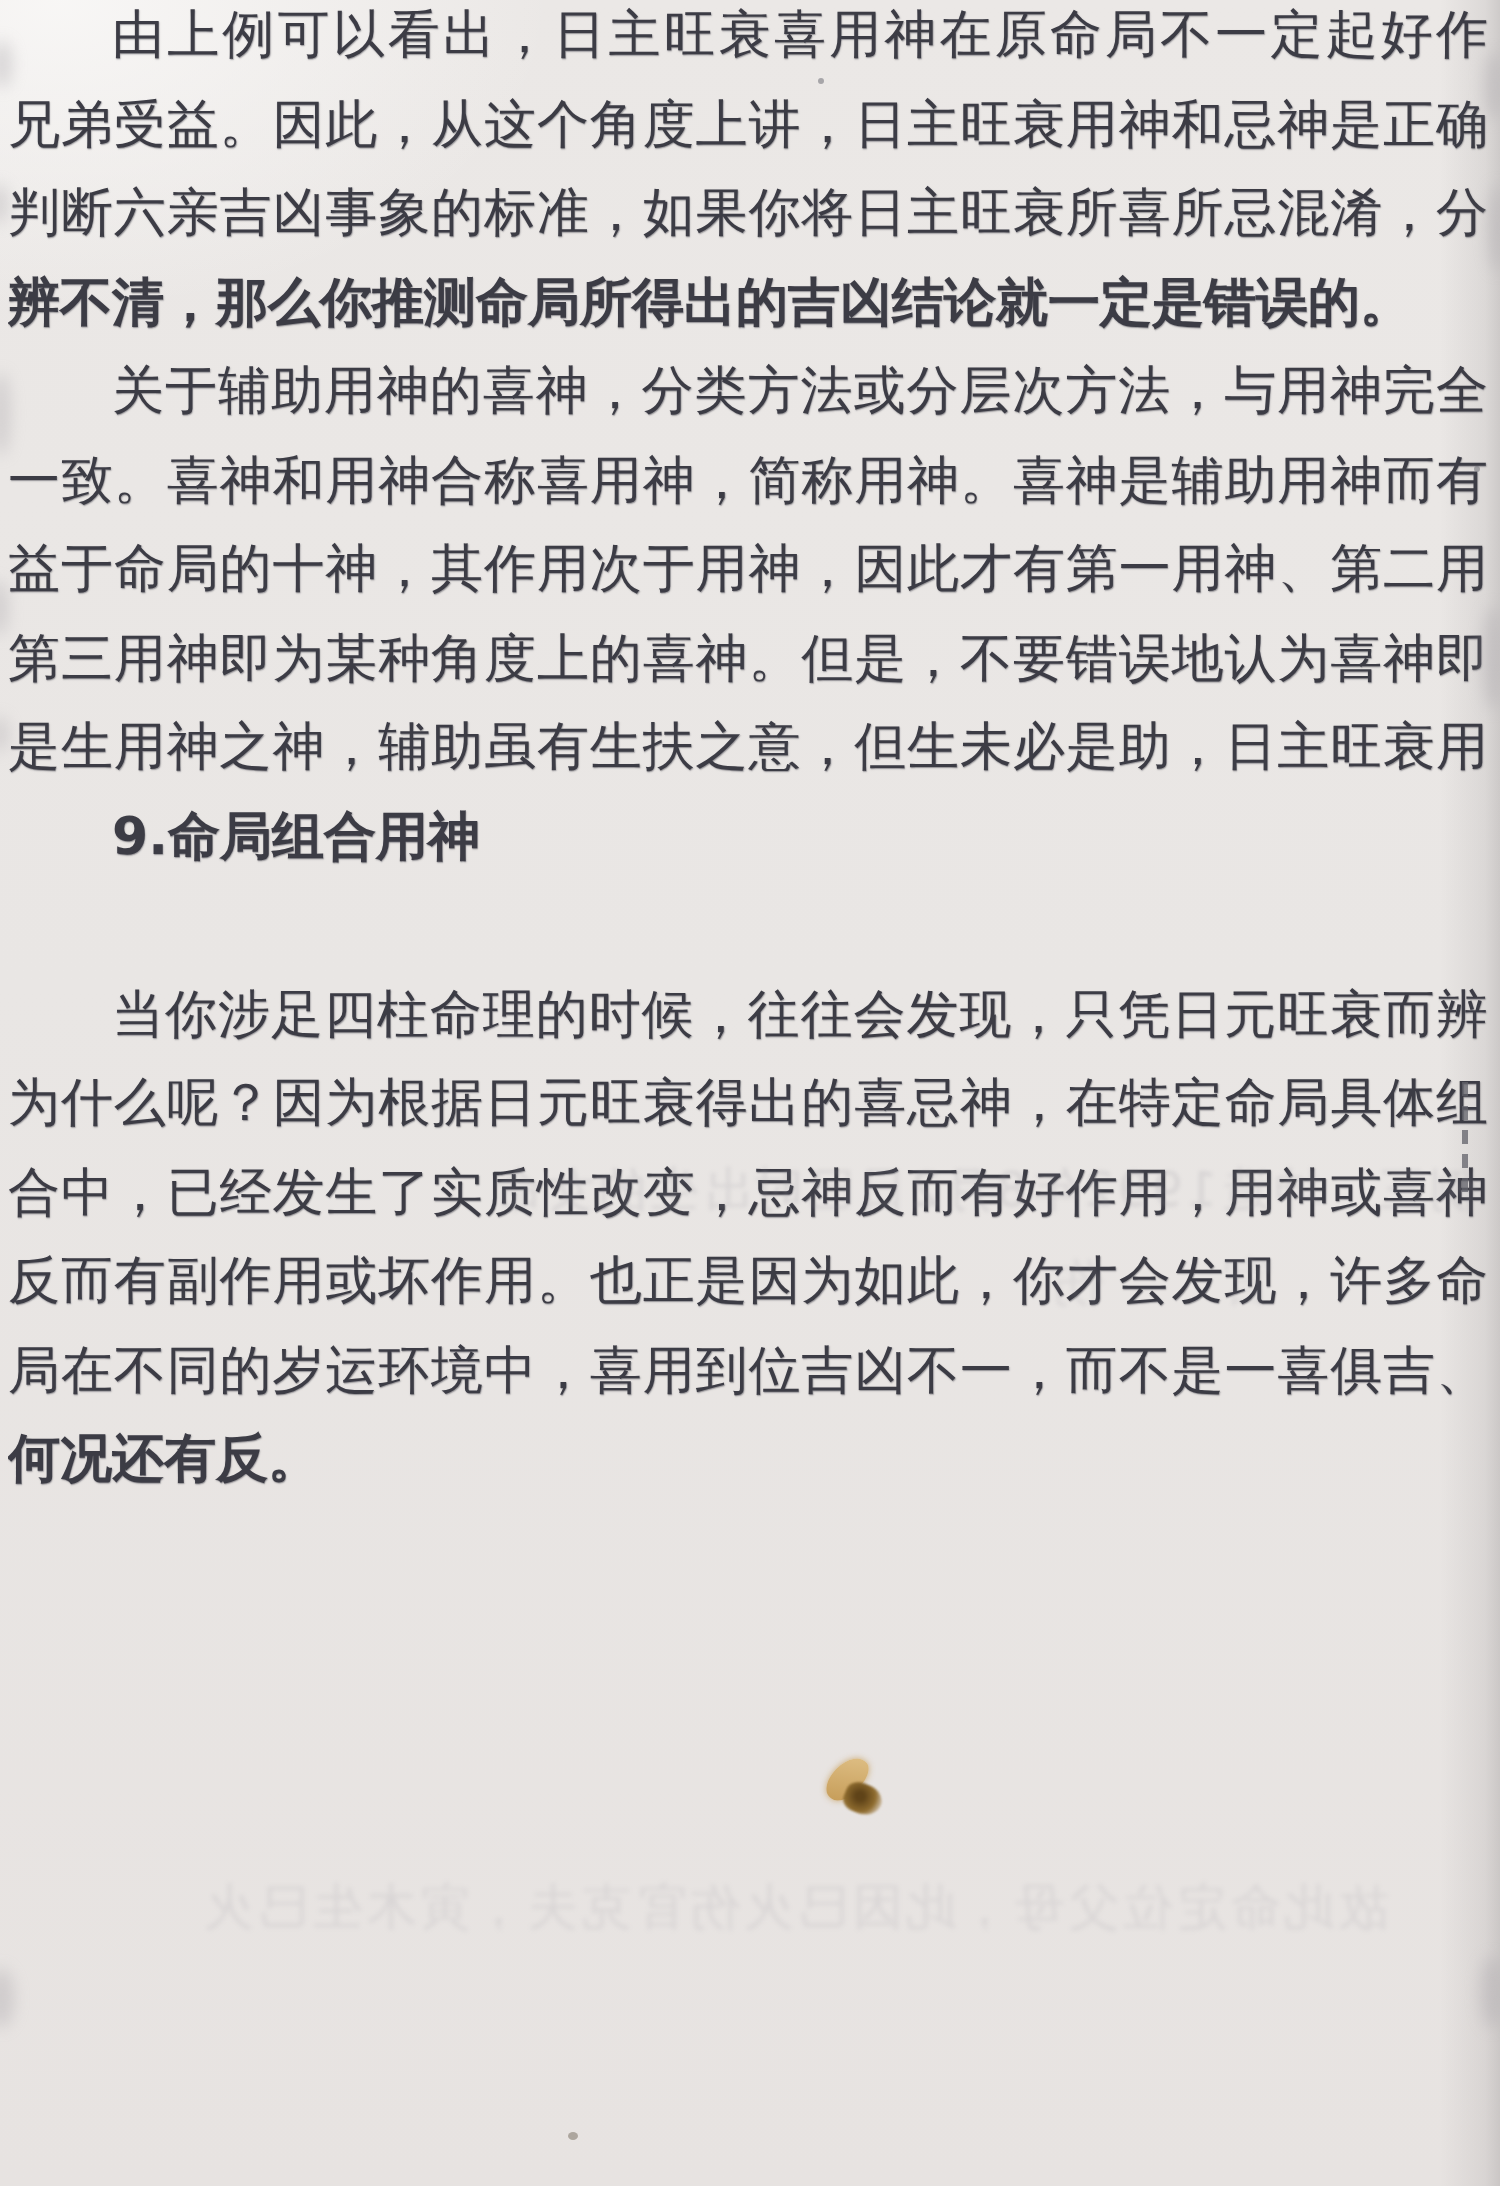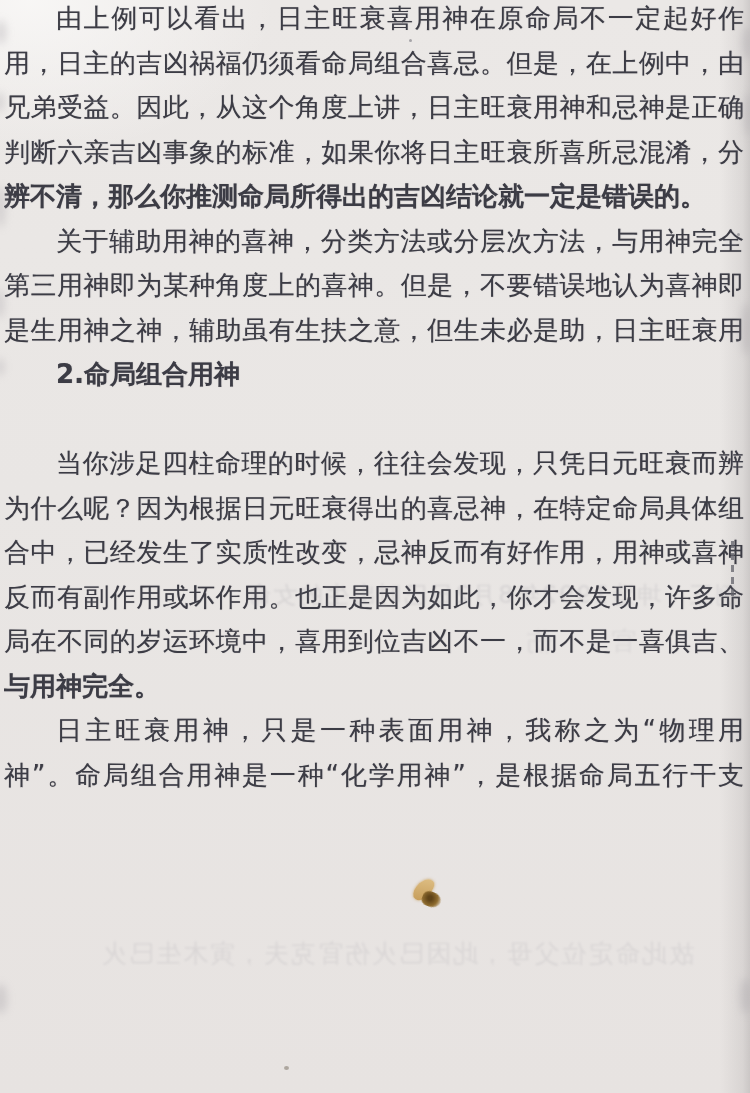--- a/index.html
+++ b/index.html
@@ -44,48 +44,45 @@
 </style>
 </head>
 <body>
 
 <div class="page">
 
   <div class="textcol">
 
     <div>
       <div class="ln ind">由上例可以看出，日主旺衰喜用神在原命局不一定起好作</div>
-      <div class="ln">用，日主的吉凶祸福仍须看命局组合喜忌。但是，在上例中，由</div>
       <div class="ln">兄弟受益。因此，从这个角度上讲，日主旺衰用神和忌神是正确</div>
       <div class="ln">判断六亲吉凶事象的标准，如果你将日主旺衰所喜所忌混淆，分</div>
       <div class="ln end">辨不清，那么你推测命局所得出的吉凶结论就一定是错误的。</div>
     </div>
 
     <div>
       <div class="ln ind">关于辅助用神的喜神，分类方法或分层次方法，与用神完全</div>
+      <div class="ln">一致。喜神和用神合称喜用神，简称用神。喜神是辅助用神而有</div>
+      <div class="ln">益于命局的十神，其作用次于用神，因此才有第一用神、第二用</div>
       <div class="ln">第三用神即为某种角度上的喜神。但是，不要错误地认为喜神即</div>
       <div class="ln">是生用神之神，辅助虽有生扶之意，但生未必是助，日主旺衰用神</div>
     </div>
 
-    <div class="ln heading end">2.命局组合用神</div>
+    <div class="ln heading end">9.命局组合用神</div>
     <div class="ln blank"></div>
 
     <div>
       <div class="ln ind">当你涉足四柱命理的时候，往往会发现，只凭日元旺衰而辨</div>
       <div class="ln">为什么呢？因为根据日元旺衰得出的喜忌神，在特定命局具体组</div>
       <div class="ln">合中，已经发生了实质性改变，忌神反而有好作用，用神或喜神</div>
       <div class="ln">反而有副作用或坏作用。也正是因为如此，你才会发现，许多命</div>
       <div class="ln">局在不同的岁运环境中，喜用到位吉凶不一，而不是一喜俱吉、</div>
-      <div class="ln end">与用神完全。</div>
+      <div class="ln end">何况还有反。</div>
     </div>
 
-    <div>
-      <div class="ln ind">日主旺衰用神，只是一种表面用神，我称之为“物理用</div>
-      <div class="ln">神”。命局组合用神是一种“化学用神”，是根据命局五行干支</div>
-    </div>
 
   </div>
 
   <div class="bleed top">例三　坤造1992年8月2日巳时出生的女命</div>
   <div class="bleed mid">官伤</div>
   <div class="bleed bot">故此命定位父母，此因巳火伤官克夫，寅木生巳火</div>
 
   <div class="stain">
     <div class="s1"></div>
     <div class="s2"></div>

